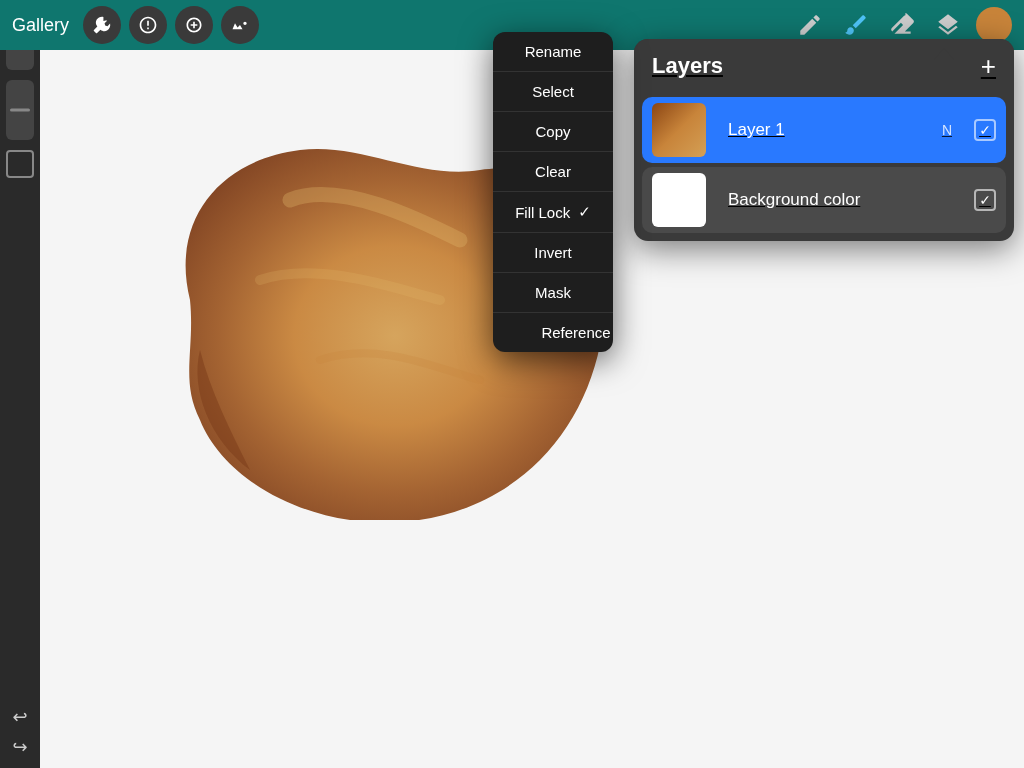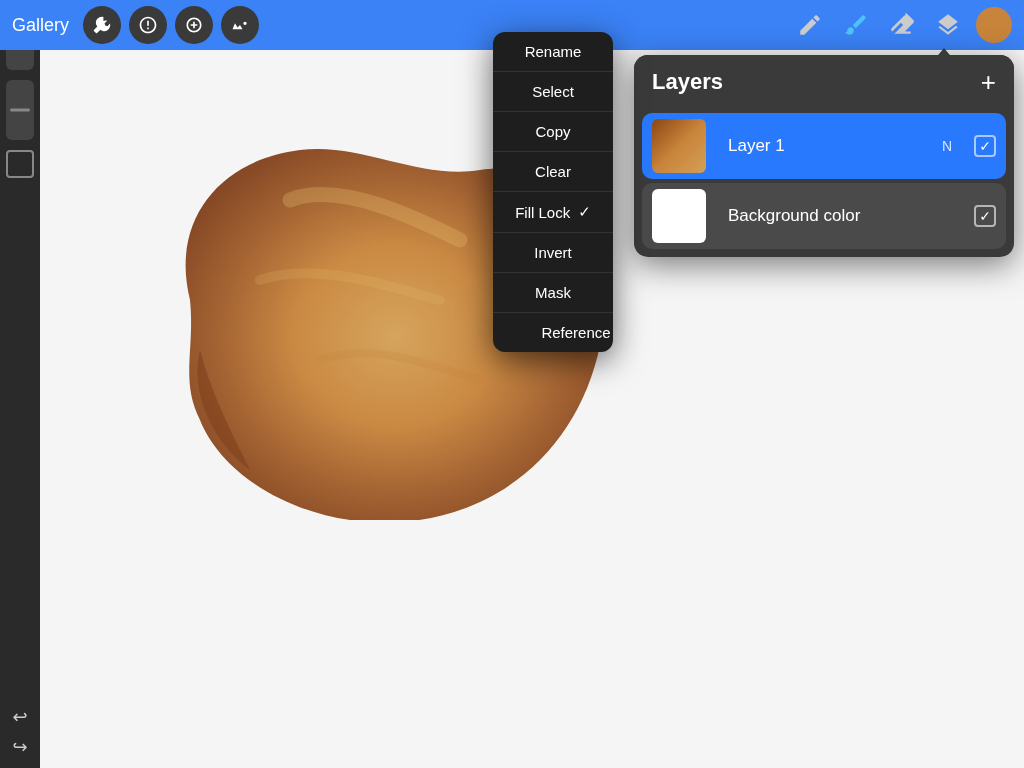--- a/index.html
+++ b/index.html
@@ -10,21 +10,21 @@
       background: #1a1a1a;
       font-family: -apple-system, BlinkMacSystemFont, 'Helvetica Neue', sans-serif;
       position: relative;
     }
 
     
     .top-toolbar {
       position: absolute;
       top: 0; left: 0; right: 0;
       height: 50px;
-      background: #3b82f6;
+      background: #0f766e;
       display: flex;
       align-items: center;
       padding: 0 12px;
       z-index: 10;
     }
     .gallery-btn {
       color: #fff;
       font-size: 18px;
       font-weight: 500;
       margin-right: 14px;
@@ -163,28 +163,29 @@
       gap: 4px;
     }
     .context-menu-item:last-child {
       border-bottom: none;
       margin-left: 46px;
     }
 
     
     .layers-panel {
       position: absolute;
-      top: 55px;
+      top: 39px;
       right: 10px;
       width: 380px;
       background: #3a3a3a;
       border-radius: 14px;
       overflow: hidden;
       z-index: 15;
       box-shadow: 0 8px 32px rgba(0,0,0,0.5);
+      text-decoration: underline;
     }
     .layers-header {
       display: flex;
       align-items: center;
       justify-content: space-between;
       padding: 14px 18px;
       background: #3a3a3a;
     }
     .layers-title {
       color: #fff;

